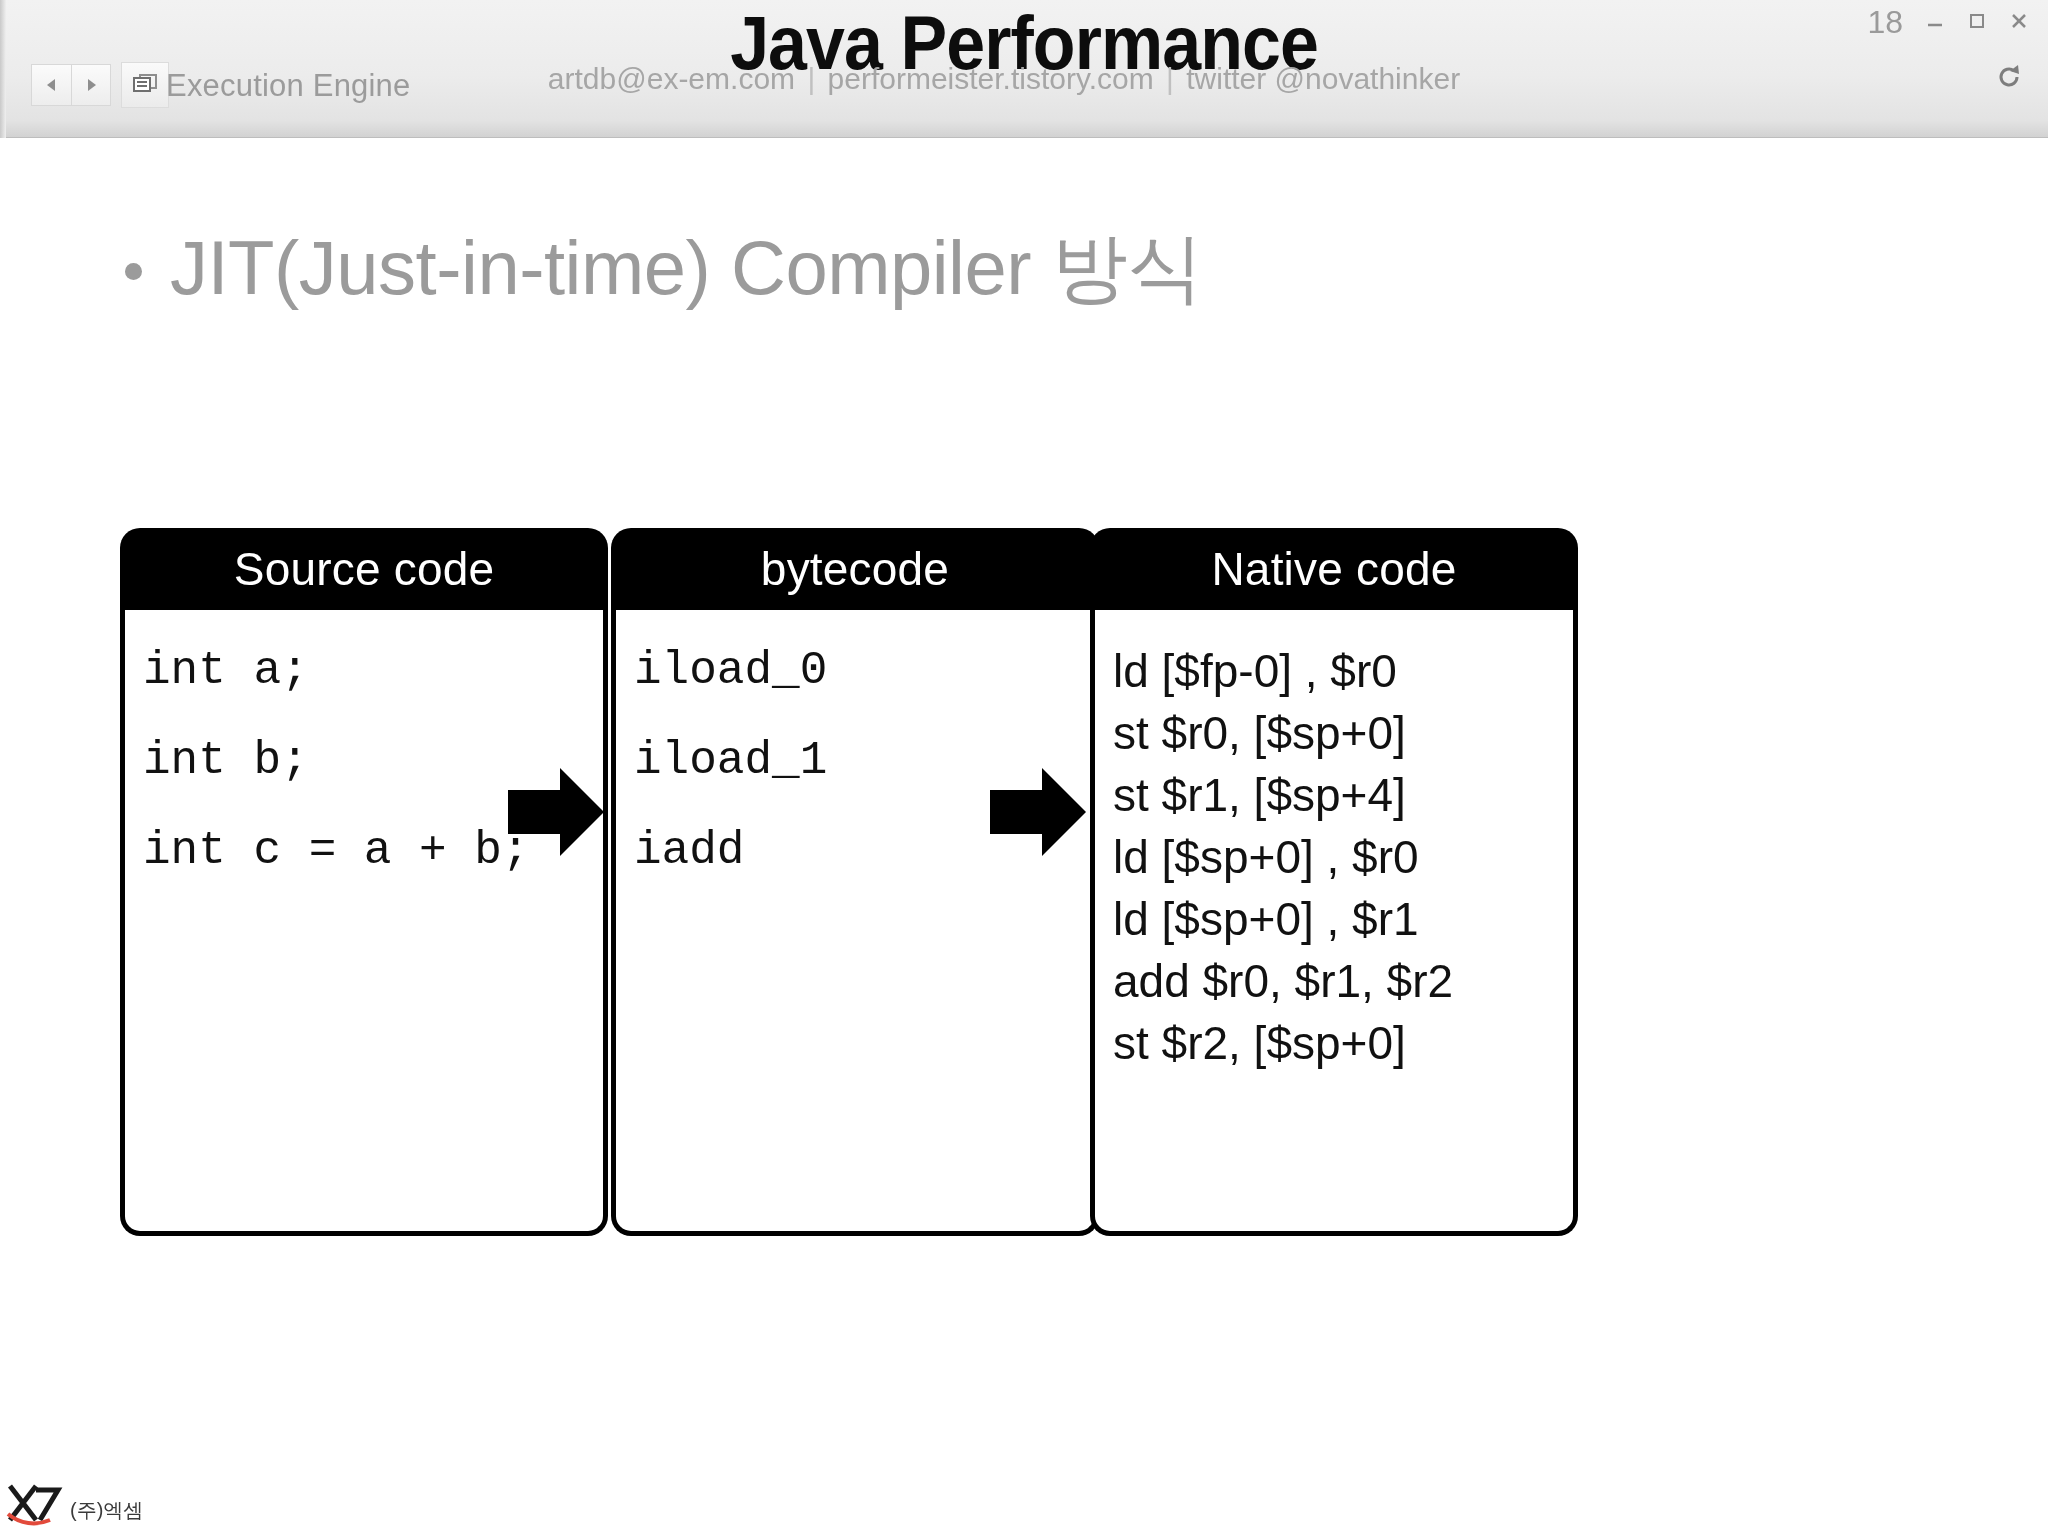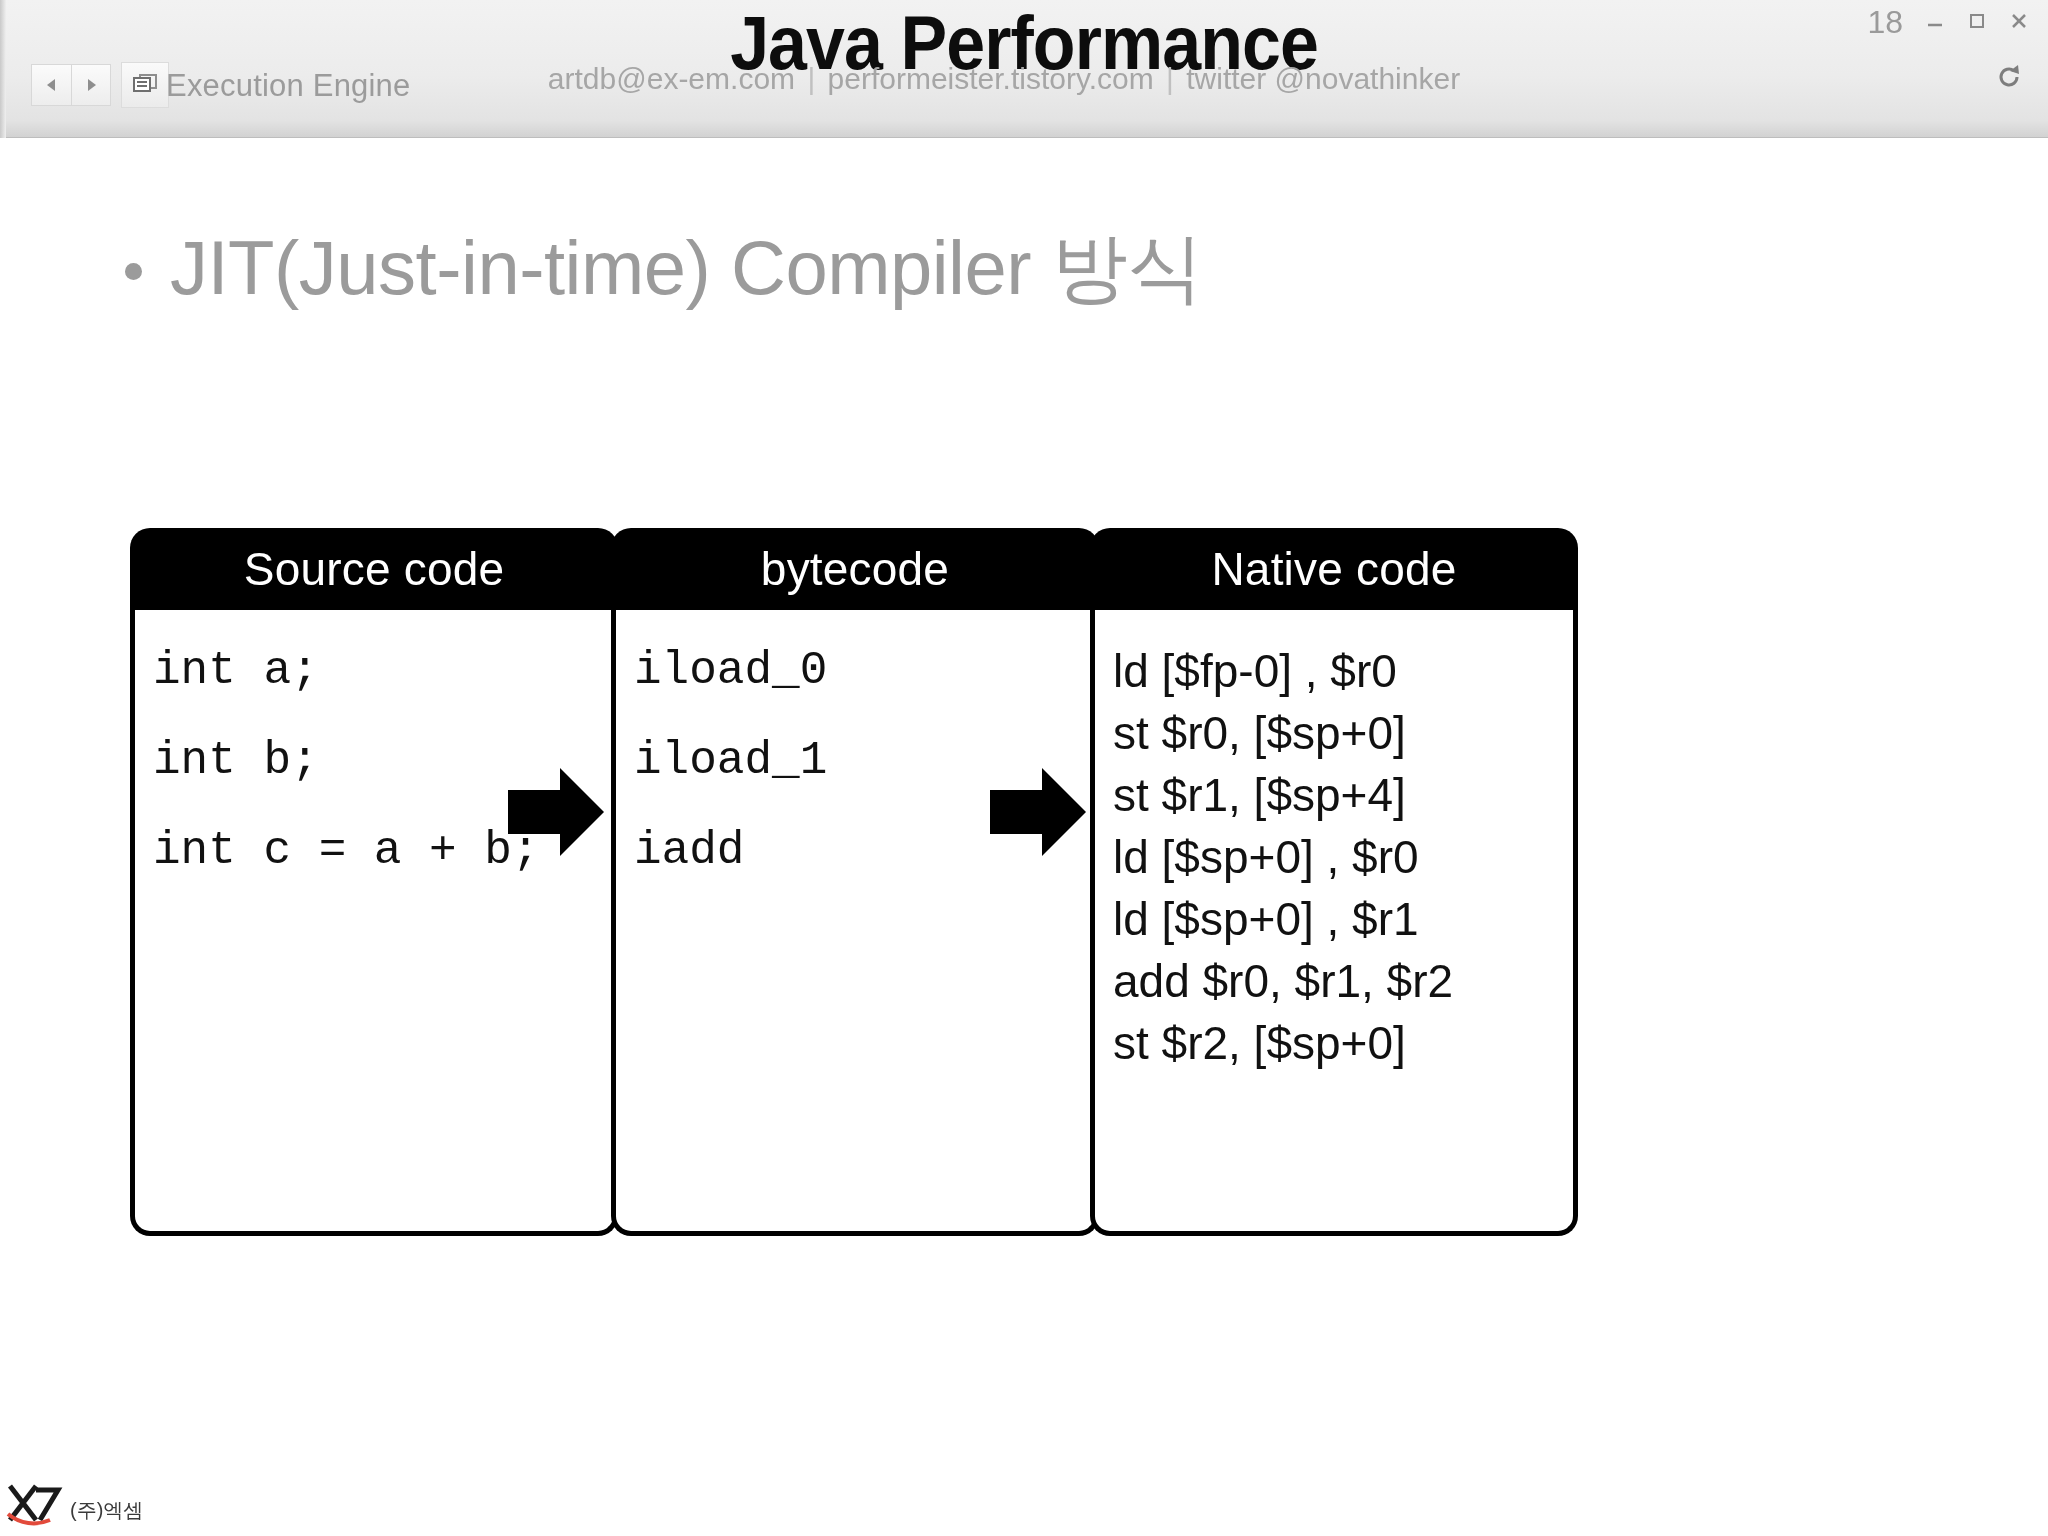--- a/index.html
+++ b/index.html
@@ -203,21 +203,21 @@
     padding: 30px 0 0 18px;
   }
   .code-line {
     font-size: 46px;
     line-height: 62px;
     color: #111111;
     white-space: pre;
   }
   .code-line.spaced { margin-bottom: 28px; font-family: Liberation Mono, monospace; }
 
-  .panel-1 { left: 130px; }
+  .panel-1 { left: 120px; }
   .panel-2 { left: 611px; }
   .panel-3 { left: 1090px; }
 
   
   .arrow {
     position: absolute;
     top: 628px;
     width: 96px;
     height: 92px;
   }

